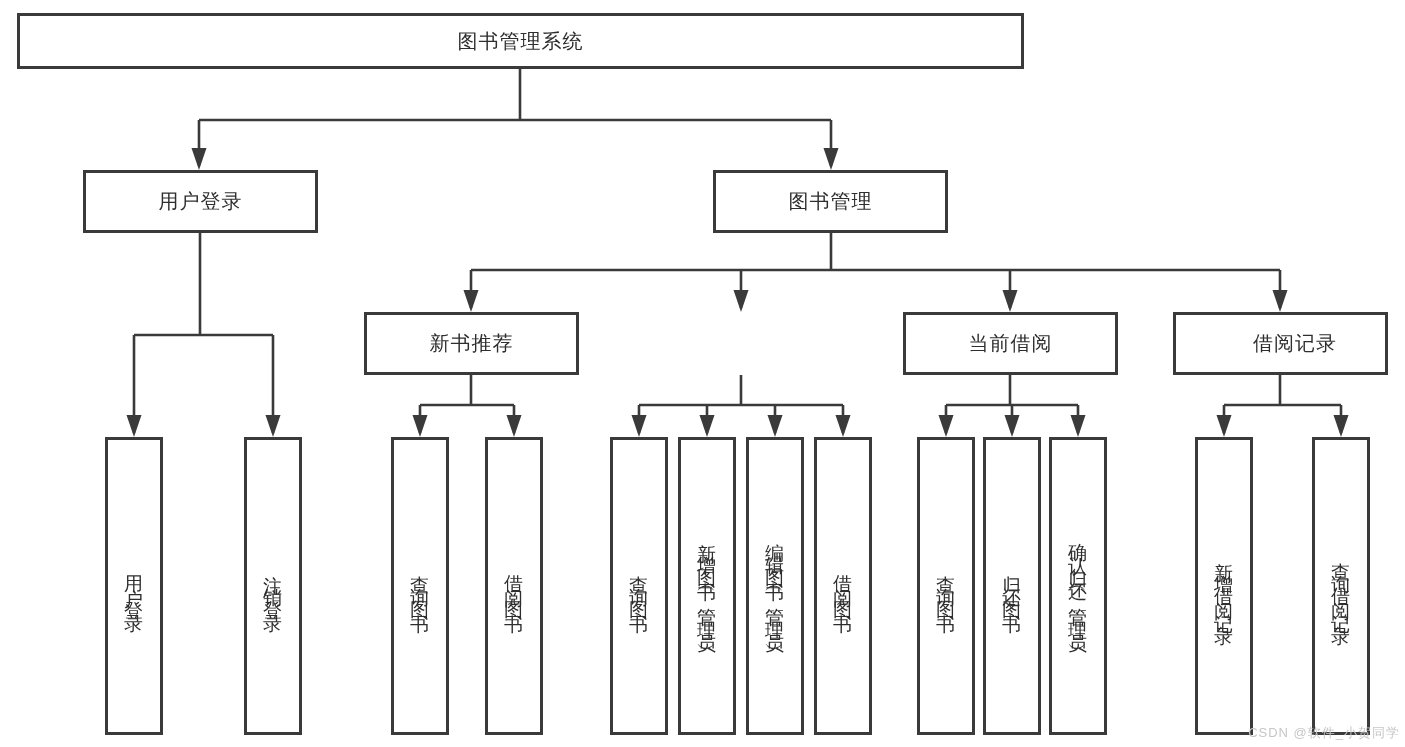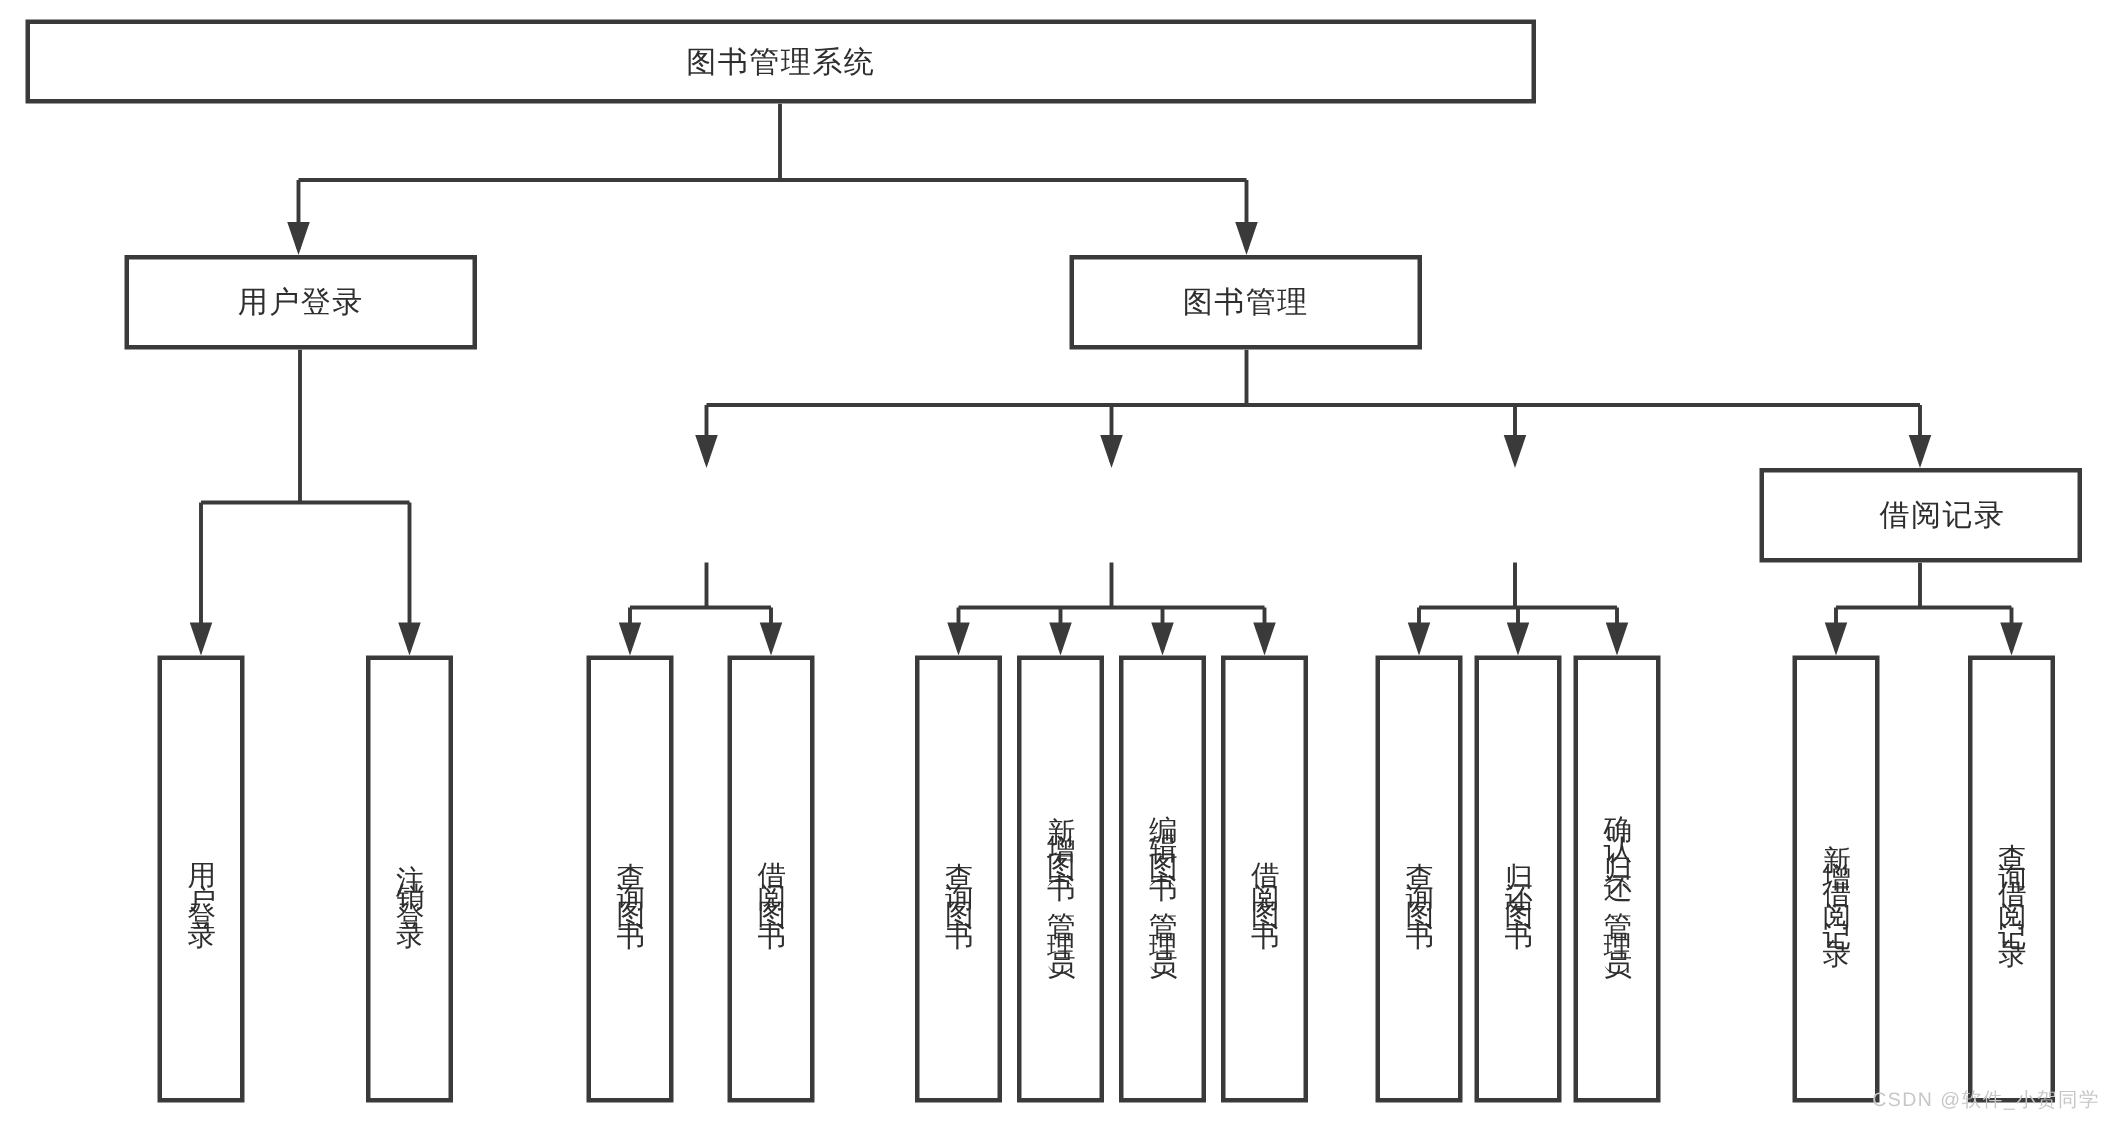--- a/index.html
+++ b/index.html
@@ -101,20 +101,22 @@
       <polygon class="head" points="1216.5,415 1231.5,415 1224,437"></polygon>
       <polygon class="head" points="1333.5,415 1348.5,415 1341,437"></polygon>
     </g>
   </svg>
 
   <div class="box" style="left:17px;top:13px;width:1007px;height:56px;">图书管理系统</div>
 
   <div class="box" style="left:83px;top:170px;width:235px;height:63px;">用户登录</div>
   <div class="box" style="left:713px;top:170px;width:235px;height:63px;text-align:center;">图书管理</div>
 
+  <div class="box" style="left:364px;top:312px;width:215px;height:63px;">新书推荐</div>
+  <div class="box" style="left:903px;top:312px;width:215px;height:63px;">当前借阅</div>
   <div class="box" style="left:1173px;top:312px;width:215px;height:63px;padding-left:29px;">借阅记录</div>
 
   <div class="box" style="left:105px;top:437px;width:58px;height:298px;">
     <span class="vtext">用户登录</span>
   </div>
   <div class="box" style="left:244px;top:437px;width:58px;height:298px;">
     <span class="vtext">注销登录</span>
   </div>
 
   <div class="box" style="left:391px;top:437px;width:58px;height:298px;">

